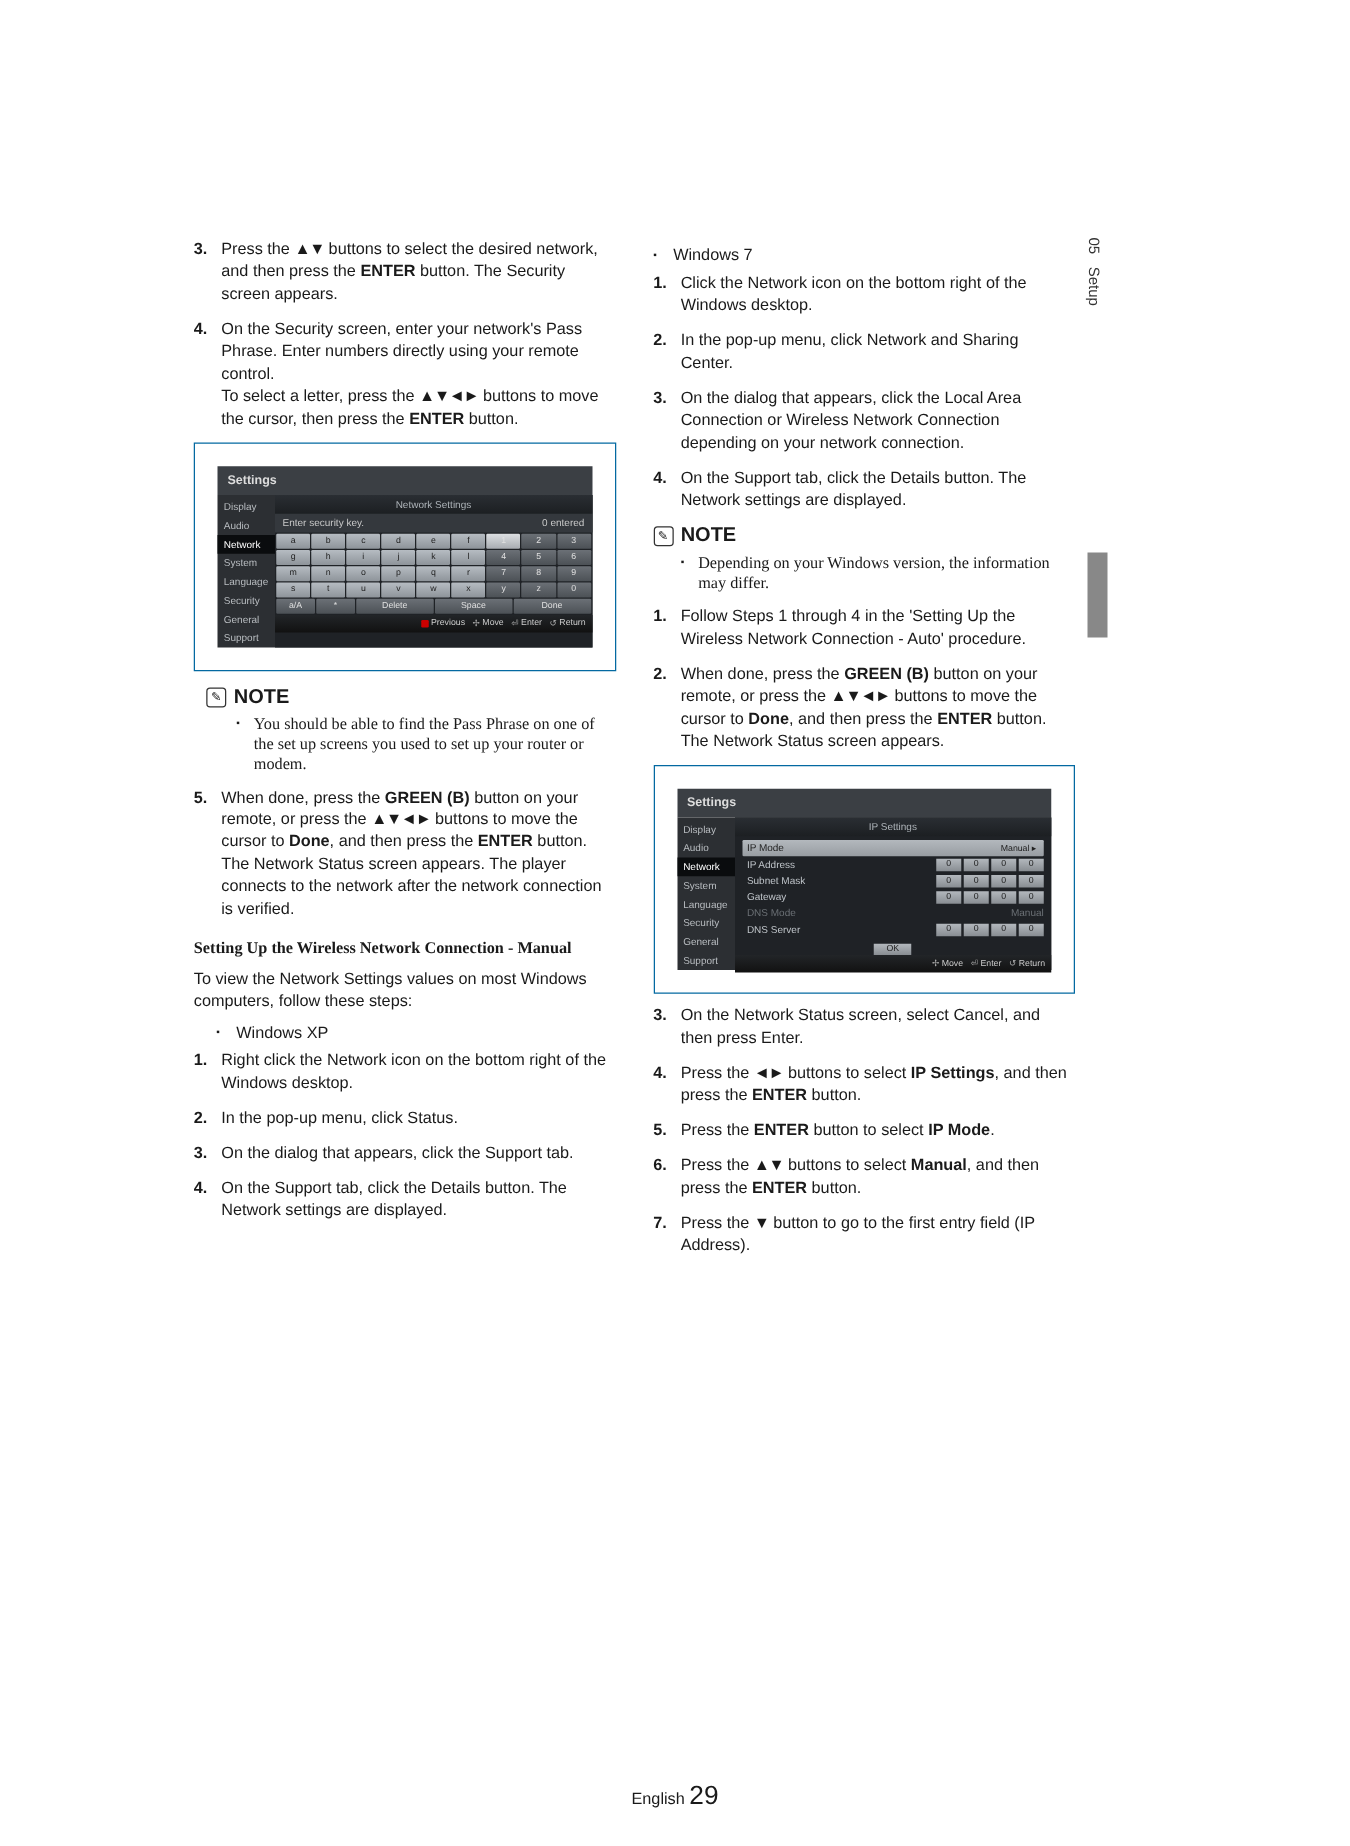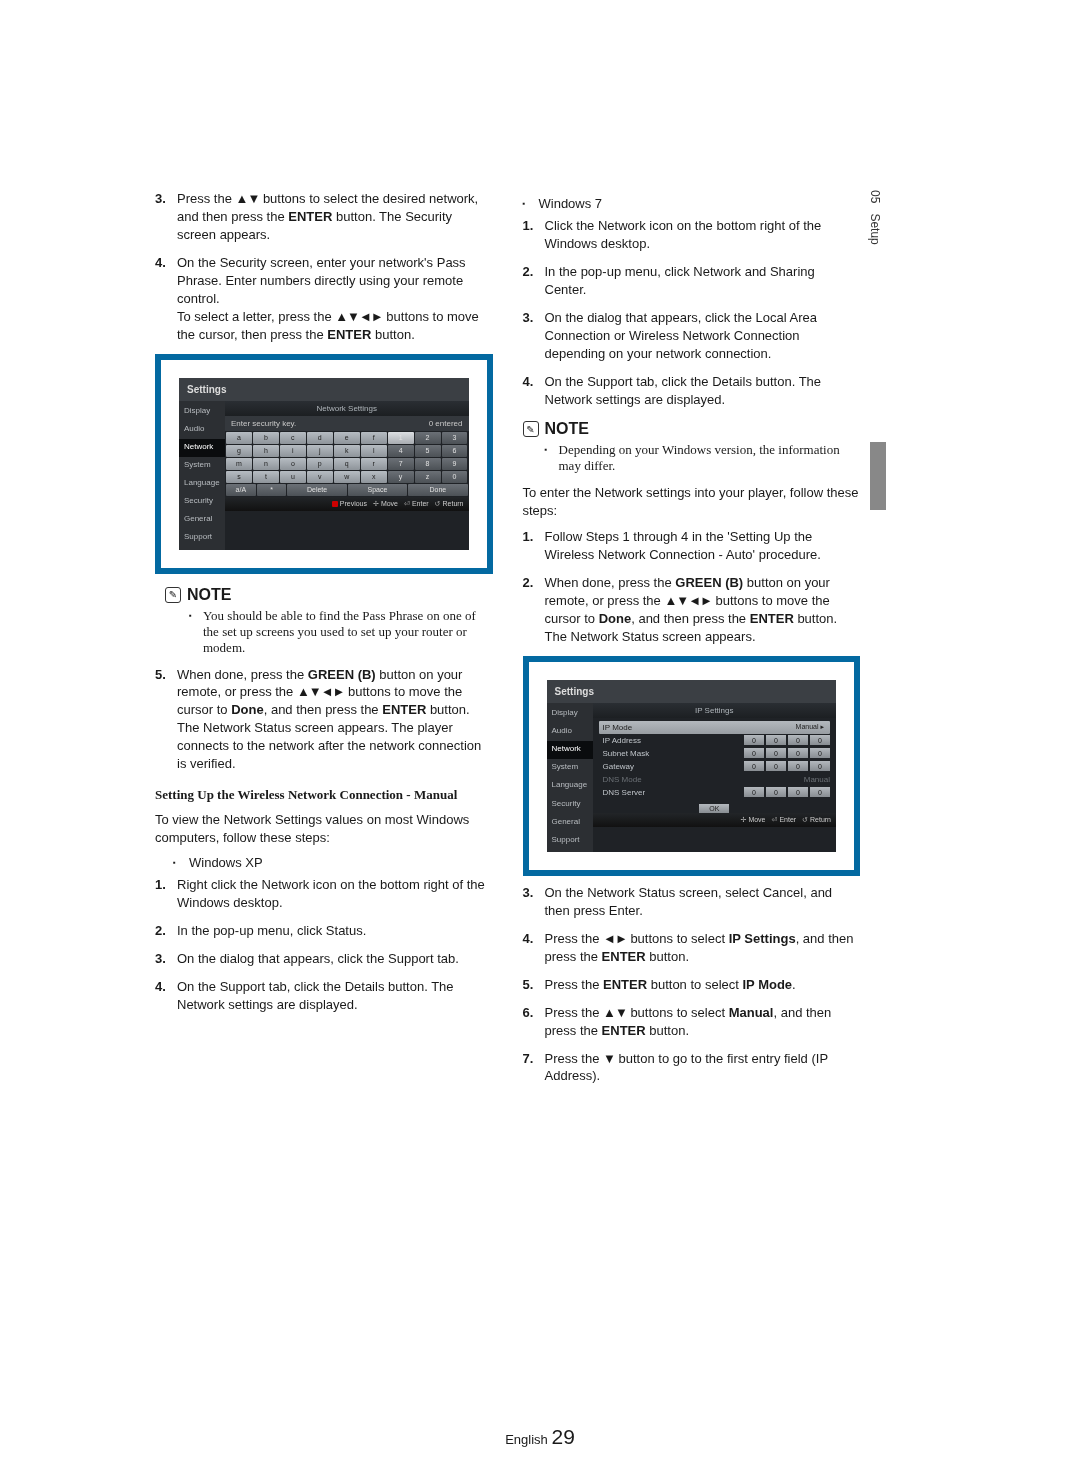--- a/index.html
+++ b/index.html
@@ -60,37 +60,37 @@
     font-weight: bold;
     margin: 14px 0 8px;
     font-family: Liberation Serif, serif;
   }
   .para { margin-bottom: 8px; line-height: 1.38; }
   .bullet-line { display: flex; margin: 6px 0 6px 18px; }
   .bullet-line .sq { min-width: 16px; font-size: 8px; padding-top: 3px; }
 
   
   .ui-box {
-    border: 6px solid #0369a1;
+    border: 1px solid #0369a1;
     padding: 18px;
     margin: 10px 0 8px;
     background: #fff;
   }
   .tv { color: #e6e6e6; font-size: 9px; }
   .tv .hdr {
     background: #3b3f44;
     padding: 6px 8px;
     font-weight: bold;
     color: #ddd;
     font-size: 10px;
   }
   .tv .body {
     display: flex;
     background: #2c2f33;
-    height: 149px;
+    height: 122px;
   }
   .tv .side {
     width: 46px;
     display: flex;
     flex-direction: column;
     padding: 2px 0;
   }
   .tv .side div {
     flex: 1;
     padding: 3px 5px;
@@ -378,21 +378,20 @@
       <span class="note-icon">✎</span>
       <span class="note-label">NOTE</span>
     </div>
     <ul class="note-list" id="note2-list" style="margin-left:22px;">
         <li>
           <span class="sq">▪</span>
           <span>Depending on your Windows version, the information may differ.</span>
         </li>
       </ul>
 
-    <div class="para">To enter the Network settings into your player, follow these steps:</div>
     <ol class="main" id="steps-c">
         <li>
           <span class="num">1.</span>
           <span class="txt"><span>Follow Steps 1 through 4 in the 'Setting Up the Wireless Network Connection - Auto' procedure.</span></span>
         </li>
         <li>
           <span class="num">2.</span>
           <span class="txt"><span>When done, press the </span><b>GREEN (B)</b><span> button on your remote, or press the </span><span class="arrows">▲▼◄►</span><span> buttons to move the cursor to </span><b>Done</b><span>, and then press the </span><b>ENTER</b><span> button. The Network Status screen appears.</span></span>
         </li>
       </ol>

